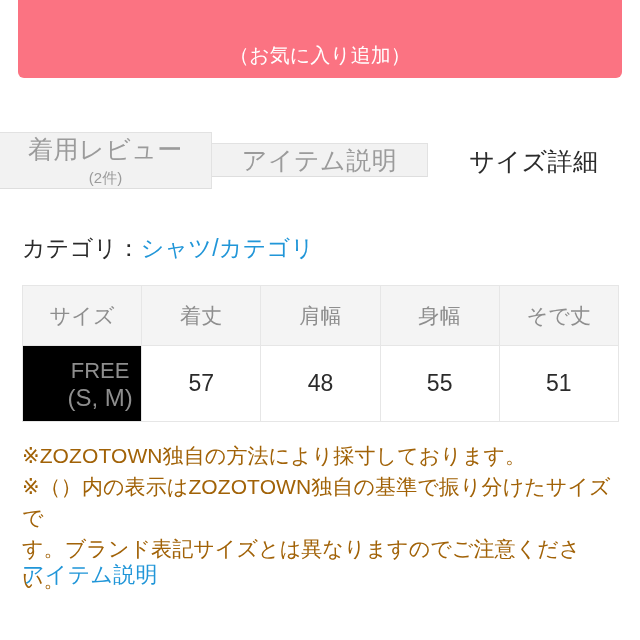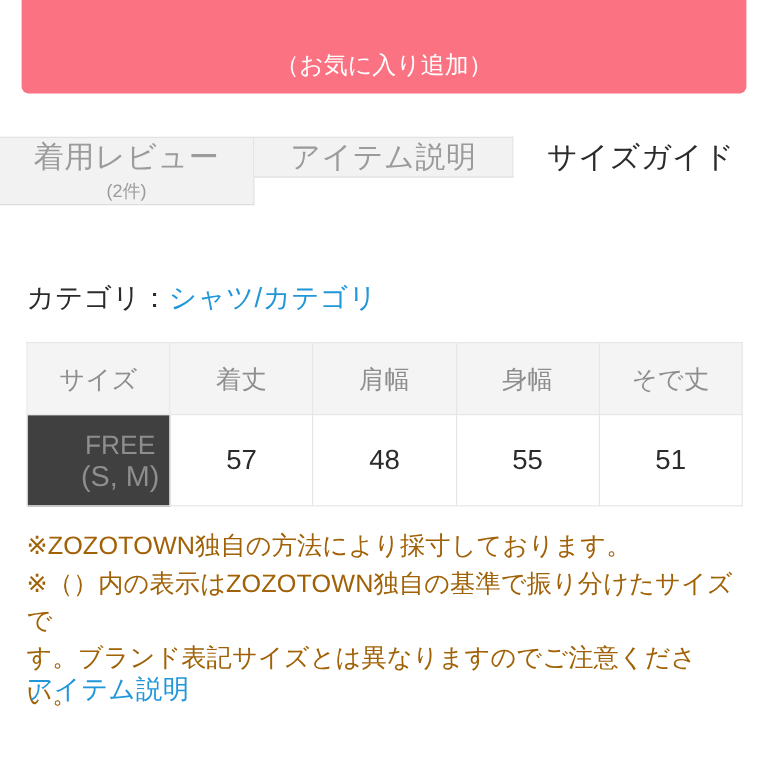--- a/index.html
+++ b/index.html
@@ -68,21 +68,21 @@
   }
 
   
   .tabs {
     position: absolute;
     left: 0;
     top: 114px;
     width: 640px;
     height: 92px;
     display: flex;
-    align-items: flex-start;
+    align-items: center;
   }
 
   .tab {
     display: flex;
     flex-direction: column;
     align-items: center;
     justify-content: center;
     cursor: pointer;
     background: #f2f2f2;
     border-top: 1px solid #e2e2e2;
@@ -168,21 +168,21 @@
   }
 
   .size-table tbody td {
     height: 76px;
     background: #ffffff;
     font-size: 23px;
     color: #2b2b2b;
   }
 
   .size-table tbody td.size-name-cell {
-    background: #404040;
+    background: #000000;
     color: #8e8e8e;
     font-size: 22px;
     line-height: 28px;
     padding-left: 36px;
   }
 
   .size-name-sub {
     display: block;
     font-size: 24px;
     line-height: 24px;
@@ -229,21 +229,21 @@
     <div class="tab tab-reviews">
       <span class="tab-label">着用レビュー</span>
       <span class="tab-count">(2件)</span>
     </div>
 
     <div class="tab tab-description">
       <span class="tab-label">アイテム説明</span>
     </div>
 
     <div class="tab tab-size">
-      <span class="tab-label">サイズガイド</span>
+      <span class="tab-label">サイズ詳細</span>
     </div>
 
   </div>
 
   <div class="category-row">
     <span class="category-label">カテゴリ：</span>
     <a class="category-link" href="#">シャツ/カテゴリ</a>
   </div>
 
   <table class="size-table">

